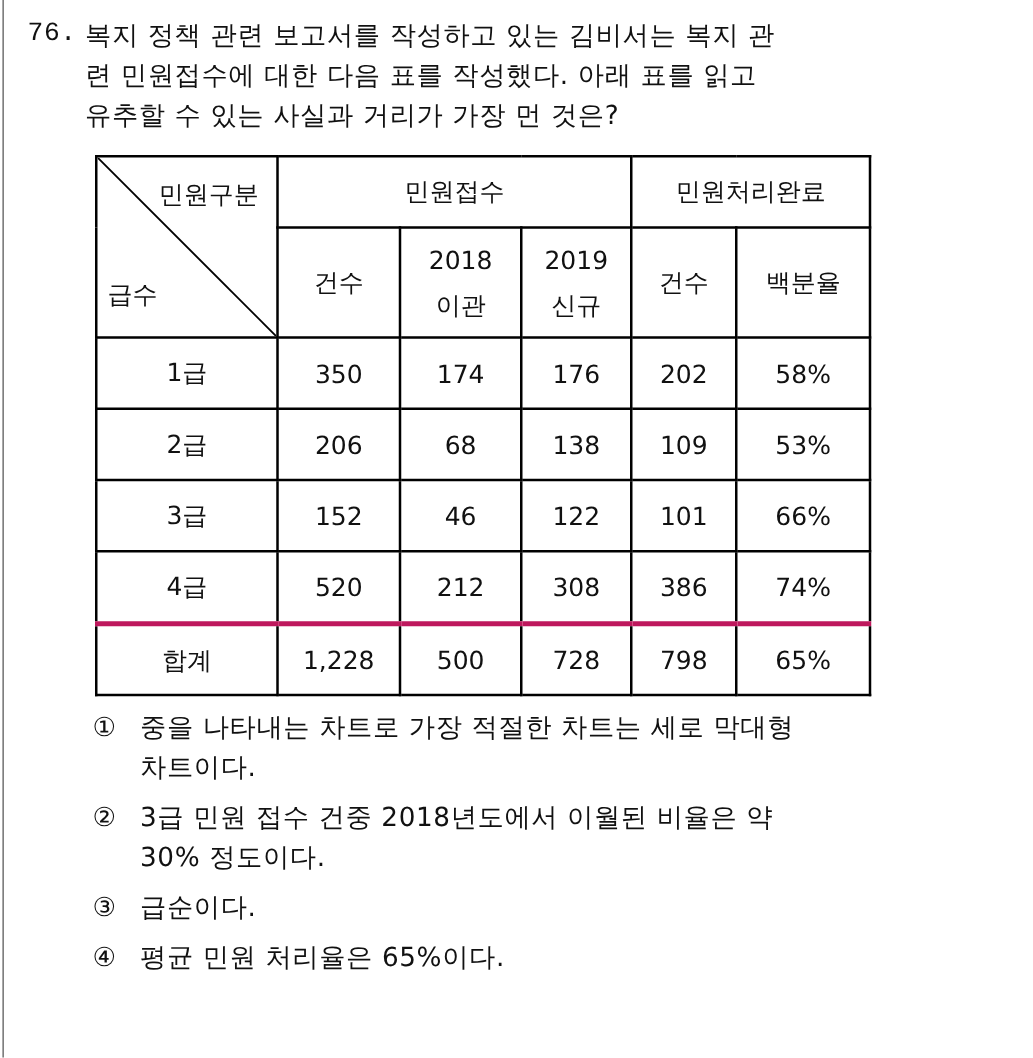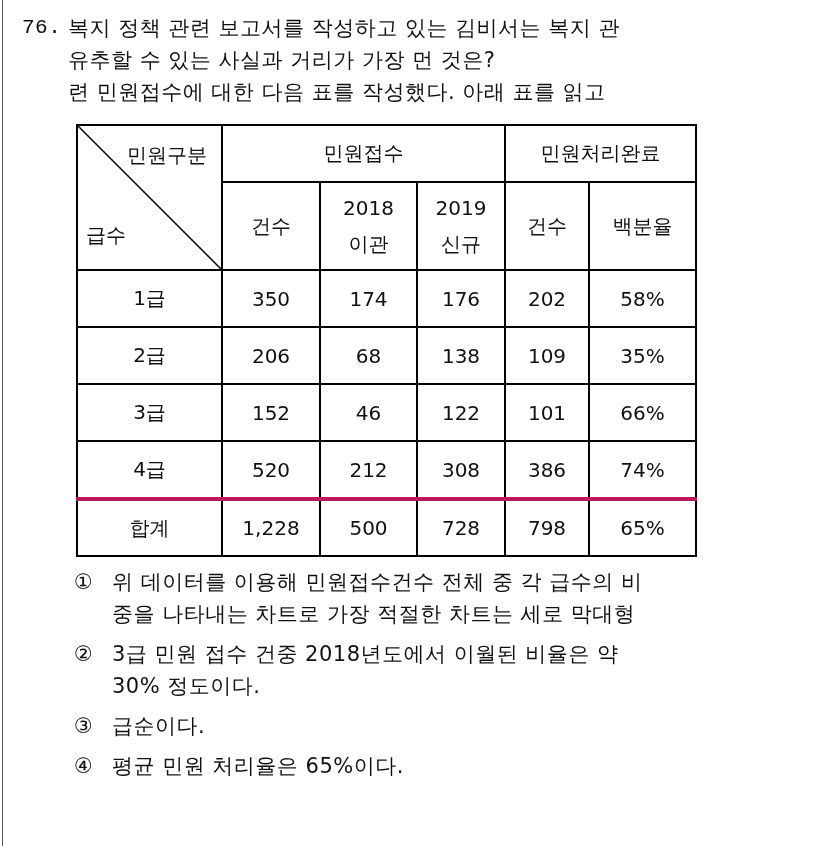--- a/index.html
+++ b/index.html
@@ -51,22 +51,22 @@
 </style>
 </head>
 <body>
 
 <div class="leftrule"></div>
 
 <div class="question">
   <span class="num">76.</span>
   <div class="stem">
     <span class="stem-line">복지 정책 관련 보고서를 작성하고 있는 김비서는 복지 관</span>
+    <span class="stem-line">련 민원접수에 대한 다음 표를 작성했다. 아래 표를 읽고</span>
     <span class="stem-line">유추할 수 있는 사실과 거리가 가장 먼 것은?</span>
-    <span class="stem-line">련 민원접수에 대한 다음 표를 작성했다. 아래 표를 읽고</span>
   </div>
 </div>
 
 <table class="data">
   <colgroup>
     <col class="c0">
       <col class="c1">
       <col class="c2">
       <col class="c3">
       <col class="c4">
@@ -98,21 +98,21 @@
     <td>176</td>
     <td>202</td>
     <td>58%</td>
   </tr>
   <tr class="body">
     <td>2급</td>
     <td>206</td>
     <td>68</td>
     <td>138</td>
     <td>109</td>
-    <td>35%</td>
+    <td>53%</td>
   </tr>
   <tr class="body">
     <td>3급</td>
     <td>152</td>
     <td>46</td>
     <td>122</td>
     <td>101</td>
     <td>66%</td>
   </tr>
   <tr class="body">
@@ -130,22 +130,22 @@
     <td>728</td>
     <td>798</td>
     <td>65%</td>
   </tr>
 </tbody>
   </table>
 
 <div class="options">
   <div class="option">
     <span class="marker">①</span>
-    <span class="line">위 데이터를 이용해 민원접수건수 전체 중 각 급수의 비</span>
     <span class="line">중을 나타내는 차트로 가장 적절한 차트는 세로 막대형</span>
+    <span class="line">차트이다.</span>
   </div>
   <div class="option">
     <span class="marker">②</span>
     <span class="line">3급 민원 접수 건중 2018년도에서 이월된 비율은 약</span>
     <span class="line">30% 정도이다.</span>
   </div>
   <div class="option">
     <span class="marker">③</span>
     <span class="line">급순이다.</span>
   </div>

